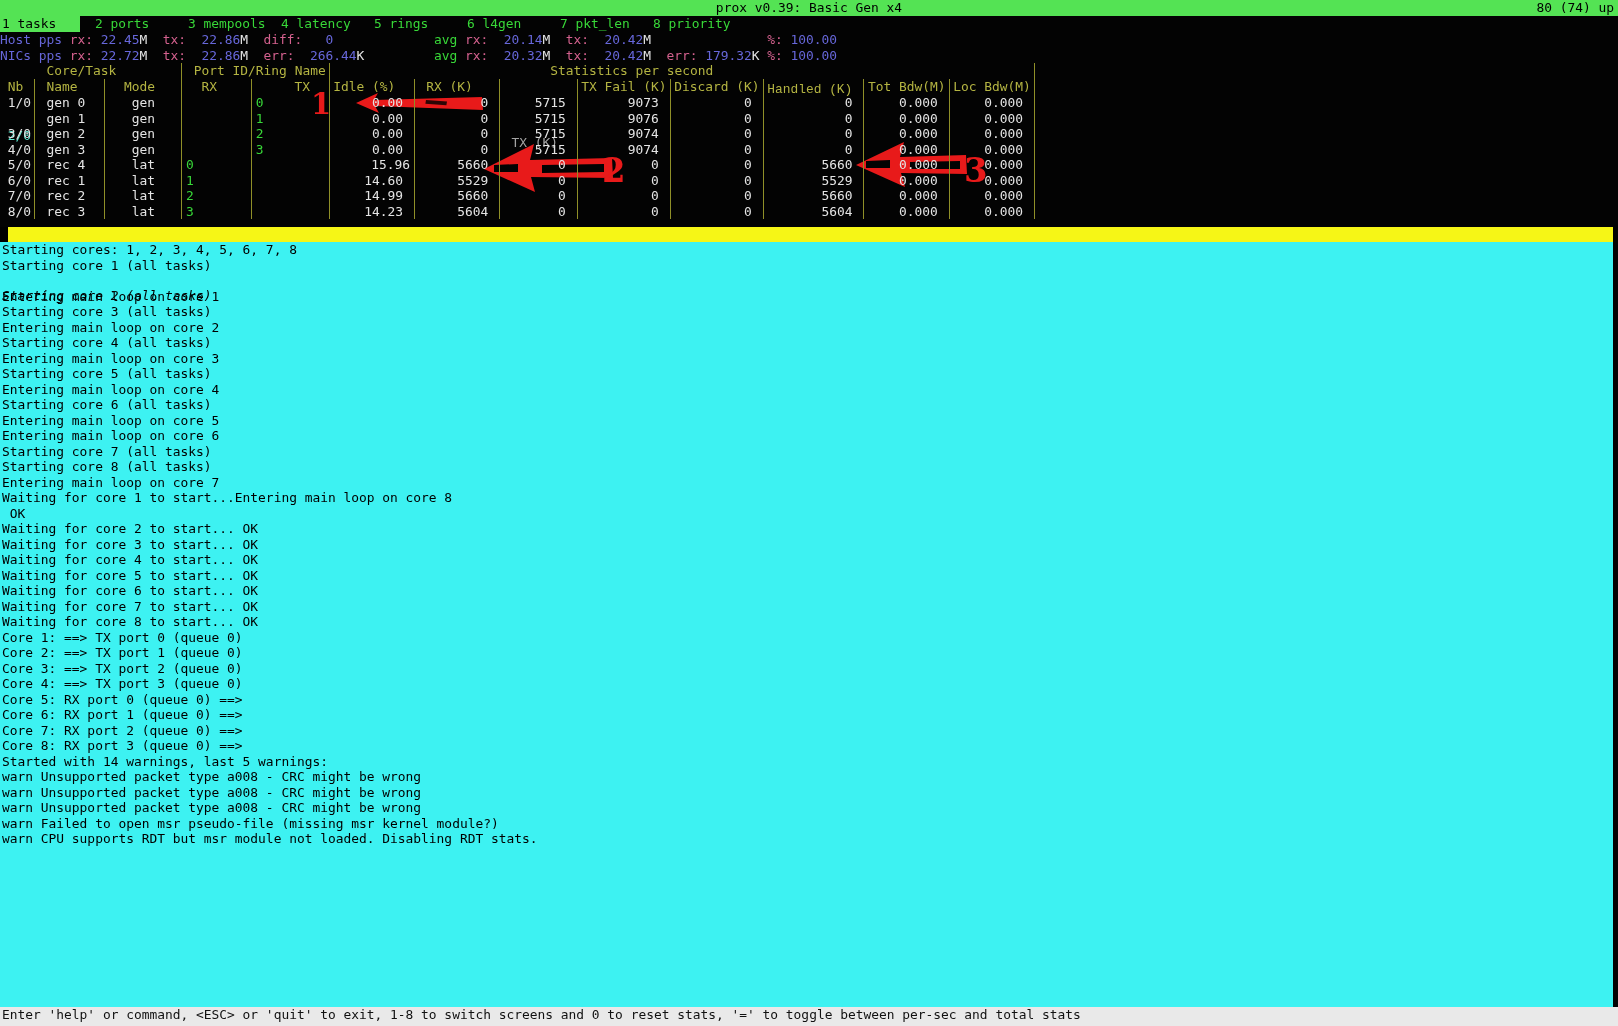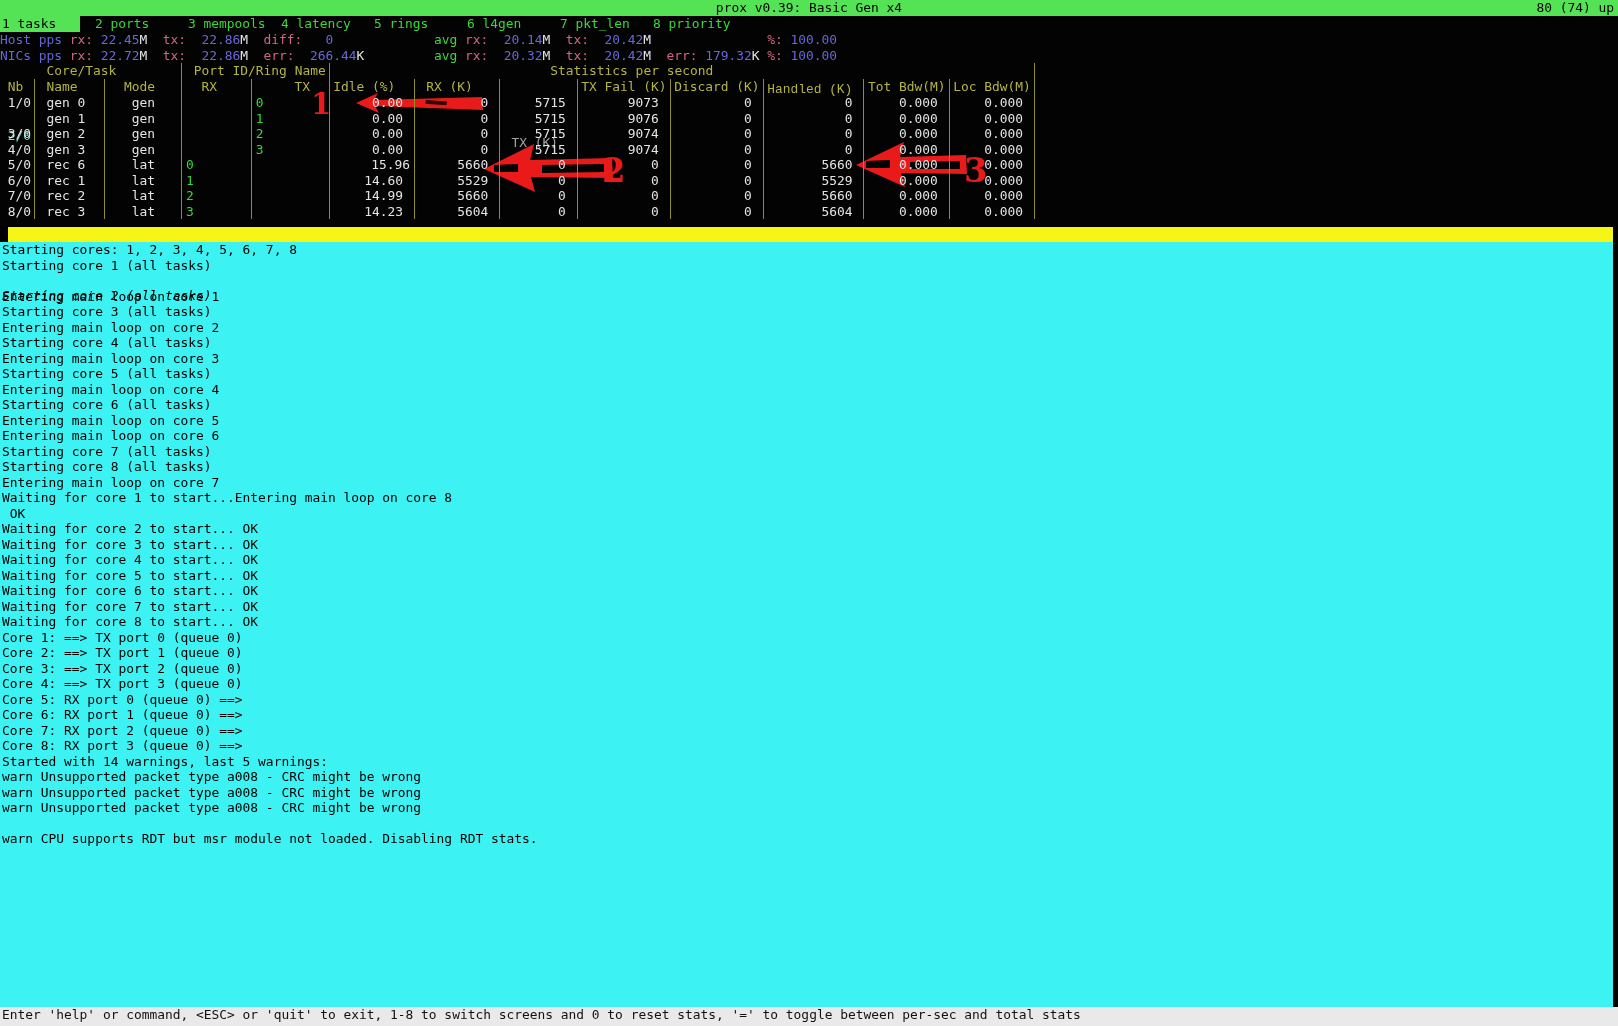--- a/index.html
+++ b/index.html
@@ -81,20 +81,21 @@
       <div class="logline" style="top: 418.5px;">Core 3: ==&gt; TX port 2 (queue 0)</div>
       <div class="logline" style="top: 434px;">Core 4: ==&gt; TX port 3 (queue 0)</div>
       <div class="logline" style="top: 449.5px;">Core 5: RX port 0 (queue 0) ==&gt;</div>
       <div class="logline" style="top: 465px;">Core 6: RX port 1 (queue 0) ==&gt;</div>
       <div class="logline" style="top: 480.5px;">Core 7: RX port 2 (queue 0) ==&gt;</div>
       <div class="logline" style="top: 496px;">Core 8: RX port 3 (queue 0) ==&gt;</div>
       <div class="logline" style="top: 511.5px;">Started with 14 warnings, last 5 warnings:</div>
       <div class="logline" style="top: 527px;">warn Unsupported packet type a008 - CRC might be wrong</div>
       <div class="logline" style="top: 542.5px;">warn Unsupported packet type a008 - CRC might be wrong</div>
       <div class="logline" style="top: 558px;">warn Unsupported packet type a008 - CRC might be wrong</div>
+      <div class="logline" style="top: 573.5px;">warn Failed to open msr pseudo-file (missing msr kernel module?)</div>
       <div class="logline" style="top: 589px;">warn CPU supports RDT but msr module not loaded. Disabling RDT stats.</div>
     </div>
 
   <div class="statusbar">
     <span>Enter 'help' or command, &lt;ESC&gt; or 'quit' to exit, 1-8 to switch screens and 0 to reset stats, '=' to toggle between per-sec and total stats</span>
   </div>
 
   <svg id="overlay" width="1618" height="1026" viewBox="0 0 1618 1026">
 
     <g>
@@ -232,21 +233,21 @@
     <span class="cell" style="left: 255.75px; top: 141.5px; color: rgb(56, 216, 56);">3</span>
     <span class="cell" style="left: 372px; top: 141.5px; color: rgb(228, 228, 228);">0.00</span>
     <span class="cell" style="left: 480.5px; top: 141.5px; color: rgb(228, 228, 228);">0</span>
     <span class="cell" style="left: 534.75px; top: 141.5px; color: rgb(228, 228, 228);">5715</span>
     <span class="cell" style="left: 627.75px; top: 141.5px; color: rgb(228, 228, 228);">9074</span>
     <span class="cell" style="left: 744px; top: 141.5px; color: rgb(228, 228, 228);">0</span>
     <span class="cell" style="left: 844.75px; top: 141.5px; color: rgb(228, 228, 228);">0</span>
     <span class="cell" style="left: 899px; top: 141.5px; color: rgb(228, 228, 228);">0.000</span>
     <span class="cell" style="left: 984.25px; top: 141.5px; color: rgb(228, 228, 228);">0.000</span>
     <span class="cell" style="left: 7.75px; top: 157px; color: rgb(228, 228, 228);">5/0</span>
-    <span class="cell" style="left: 46.5px; top: 157px; color: rgb(228, 228, 228);">rec 6</span>
+    <span class="cell" style="left: 46.5px; top: 157px; color: rgb(228, 228, 228);">rec 4</span>
     <span class="cell" style="left: 131.75px; top: 157px; color: rgb(228, 228, 228);">lat</span>
     <span class="cell" style="left: 186px; top: 157px; color: rgb(56, 216, 56);">0</span>
     <span class="cell" style="left: 364.25px; top: 157px; color: rgb(228, 228, 228); margin-left: 7px;">15.96</span>
     <span class="cell" style="left: 457.25px; top: 157px; color: rgb(228, 228, 228);">5660</span>
     <span class="cell" style="left: 558px; top: 157px; color: rgb(228, 228, 228);">0</span>
     <span class="cell" style="left: 651px; top: 157px; color: rgb(228, 228, 228);">0</span>
     <span class="cell" style="left: 744px; top: 157px; color: rgb(228, 228, 228);">0</span>
     <span class="cell" style="left: 821.5px; top: 157px; color: rgb(228, 228, 228);">5660</span>
     <span class="cell" style="left: 899px; top: 157px; color: rgb(228, 228, 228);">0.000</span>
     <span class="cell" style="left: 984.25px; top: 157px; color: rgb(228, 228, 228);">0.000</span>

